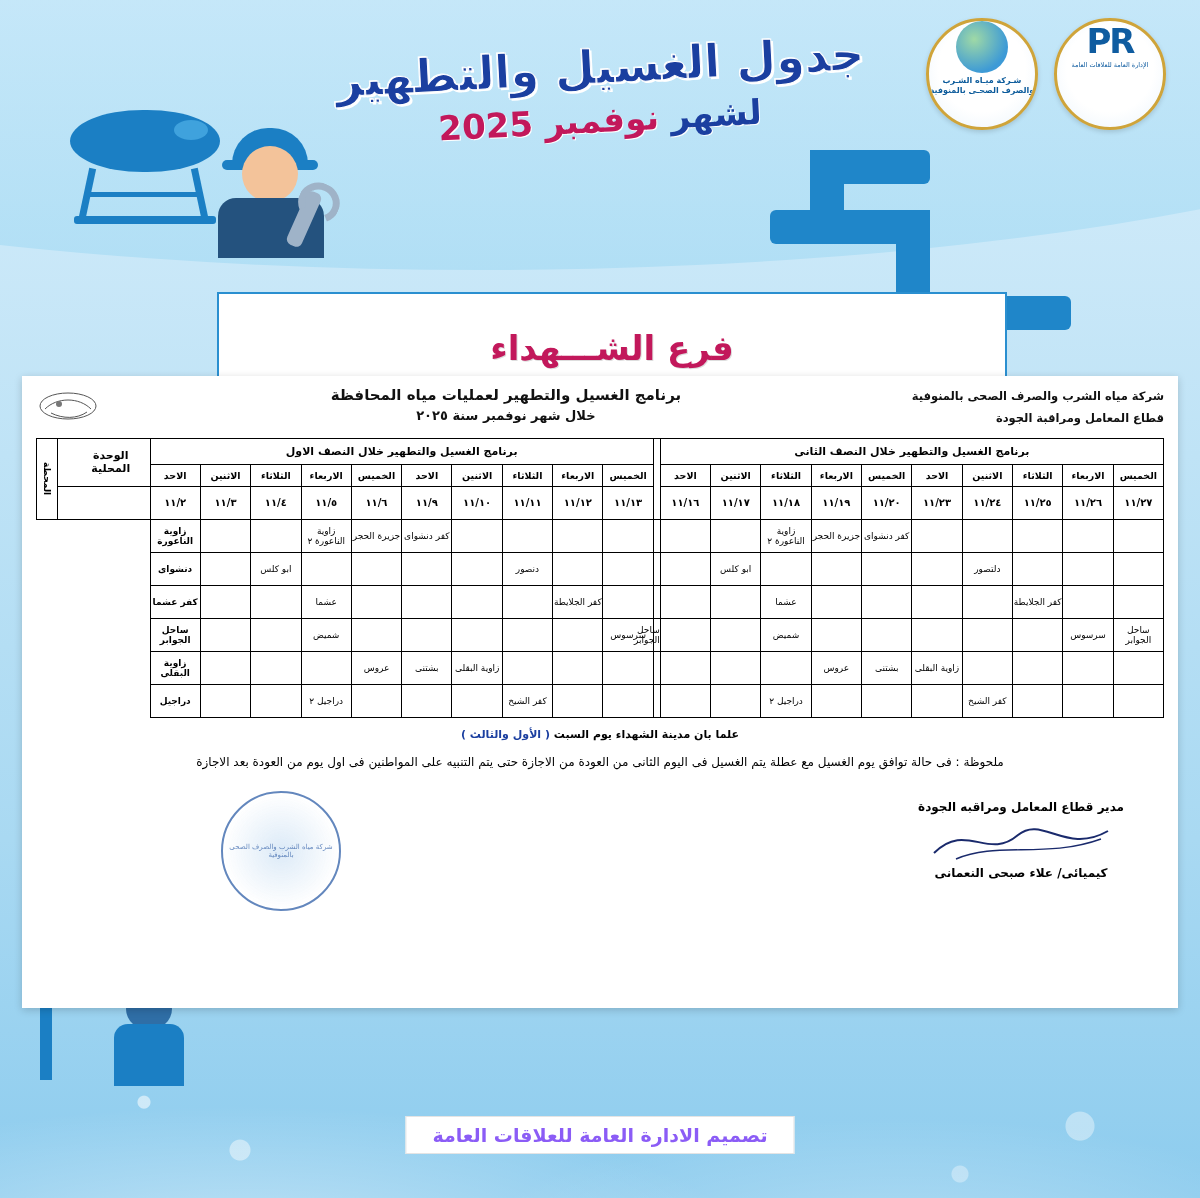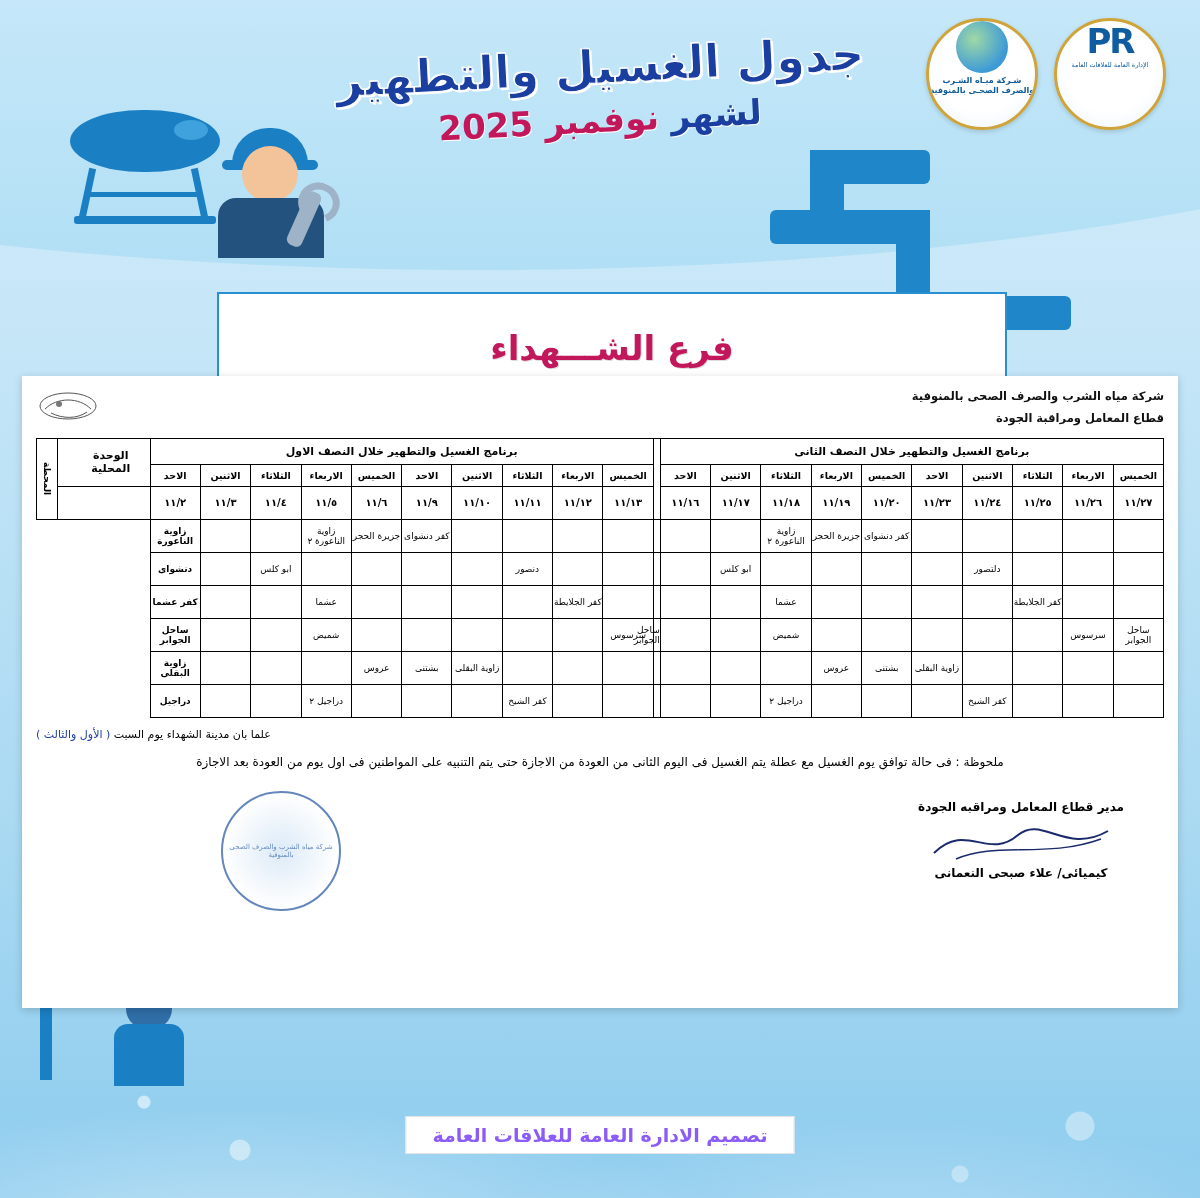--- a/index.html
+++ b/index.html
@@ -129,21 +129,21 @@
   table.sched th.date{ font-size:10px; font-weight:bold; height:22px;}
   table.sched th.unit-h{ font-size:11px; font-weight:bold;padding-left:14px; }
   td.unit{ font-size:11px; font-weight:bold; }
   col.sep{ width:6px; }
   td.sep, th.sep{ border-top:none; border-bottom:none; background:#fff; border-left:1px solid #000;border-right:1px solid #000;}
   .side-label{
     width:22px; font-size:10px; font-weight:bold;
     writing-mode:vertical-rl; text-orientation:mixed;
   }
 
-  .note-center{ text-align:left; font-size:11px; font-weight:normal; margin-top:10px; }
+  .note-center{ text-align:center; font-size:11px; font-weight:bold; margin-top:10px; }
   .note-center .hl{ color:#1b3fa0; }
   .note-line{ text-align:center; font-size:12px; margin-top:14px; }
   .signs{ display:flex; justify-content:space-between; margin-top:26px; padding:0 40px; position:relative; }
   .sign{ text-align:center; font-size:12px; font-weight:bold; line-height:2; }
   .scribble{ height:42px; }
   .scribble svg{ height:44px; }
   .stamp{
     position:absolute; left:185px; bottom:-26px; width:120px; height:120px; border-radius:50%;
     border:2px solid #2f5fa8; color:#2f5fa8; font-size:7px; text-align:center;
     display:flex; align-items:center; justify-content:center; opacity:.75;
@@ -215,20 +215,24 @@
 <div class="branch-card">
   <div class="branch-name">فرع الشـــهداء</div>
 </div>
 
 <div class="sheet">
 
   <div class="doc-head">
     <div class="col">
       <div>شركة مياه الشرب والصرف الصحى بالمنوفية</div>
       <div>قطاع المعامل ومراقبة الجودة</div>
+    </div>
+    <div class="center">
+      <div class="l1">برنامج الغسيل والتطهير لعمليات مياه المحافظة</div>
+      <div class="l2">خلال شهر نوفمبر سنة ٢٠٢٥</div>
     </div>
     <div class="emblem">
       <svg viewBox="0 0 62 38" aria-hidden="true">
         <ellipse cx="31" cy="19" rx="28" ry="13" fill="none" stroke="#555" stroke-width="1"></ellipse>
         <path d="M8 22 C20 10, 42 10, 54 22" fill="none" stroke="#555" stroke-width="1"></path>
         <circle cx="22" cy="17" r="3" fill="#777"></circle>
         <path d="M14 26 C26 32, 40 32, 50 25" fill="none" stroke="#555" stroke-width="1"></path>
       </svg>
     </div>
   </div>

